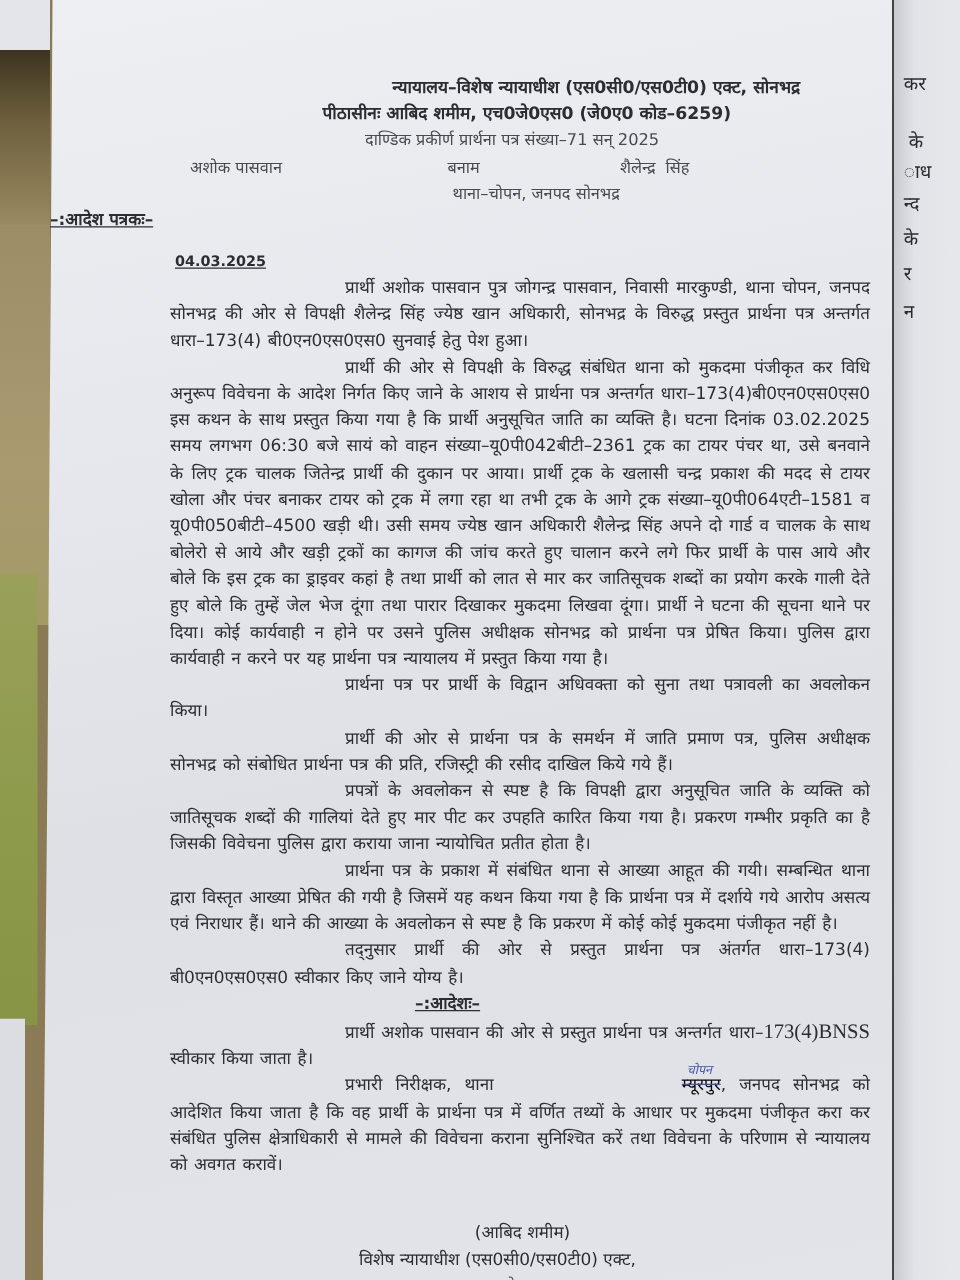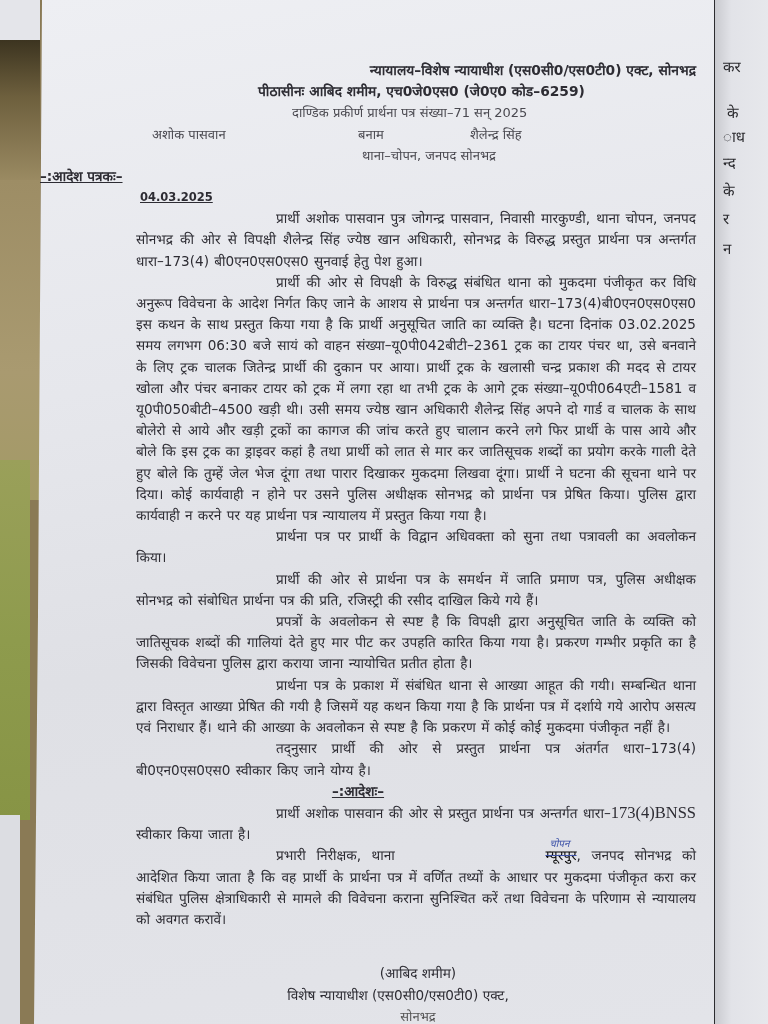--- a/index.html
+++ b/index.html
@@ -38,30 +38,30 @@
   }
   .paper {
     position: absolute; left: 34px; top: 0; width: 680px; height: 1024px;
     background: linear-gradient(170deg, #eeeff3 0%, #e6e7ec 35%, #dfe0e5 60%, #e3e4e9 100%);
     clip-path: polygon(8px 0, 100% 0, 100% 100%, 0 100%, 4px 60%);
   }
   .doc {
     position: absolute; left: 100px; top: 60px; width: 596px;
     color: #2d2c33; font-size: 13.6px; line-height: 21.2px;
   }
-  .hdr { text-align: right; font-weight: bold; font-size: 13.8px; margin-left: 158px; }
+  .hdr { text-align: center; font-weight: bold; font-size: 13.8px; margin-left: 158px; }
   .hdr2 { font-weight: bold; font-size: 13.8px; margin-left: 158px; }
   .sub { margin-left: 192px; color: #4a4950; font-size: 13px; }
   .parties { position: relative; height: 21px; font-size: 13px; color: #4a4950; }
   .parties .p1 { position: absolute; left: 52px; }
   .parties .p2 { position: absolute; left: 258px; }
-  .parties .p3 { position: absolute; left: 370px; }
+  .parties .p3 { position: absolute; left: 396px; font-family: Liberation Mono, monospace; }
   .thana { margin-left: 262px; font-size: 13px; color: #4a4950; }
   .title { text-align: left; text-decoration: underline; font-weight: bold; margin-left: -60px; font-size: 13.6px; }
-  .date { margin-left: 40px; font-weight: bold; font-size: 11.5px; text-decoration: underline; margin-top: 0; }
+  .date { margin-left: 40px; font-weight: bold; font-size: 11.5px; text-decoration: underline; margin-top: 12px; }
   .para { text-align: justify; margin: 0 0 0 0; padding-left: 36px; text-indent: 140px; word-spacing: 1px; }
   .aadesh { text-align: center; text-decoration: underline; font-weight: bold; margin-left: -80px; }
   .big { font-family: "Liberation Serif", serif; font-size: 16.5px; }
   .handwrite {
     position: absolute; color: #3d52a8; font-size: 10px; font-style: italic;
   }
   .strike { text-decoration: line-through; text-decoration-color: #3d52a8; color: #000000; }
   .sig { text-align: center; margin-top: 32px; }
   .sig div { line-height: 22px; }
   .sig .s1 { margin-left: 40px; font-size: 13.6px; }

